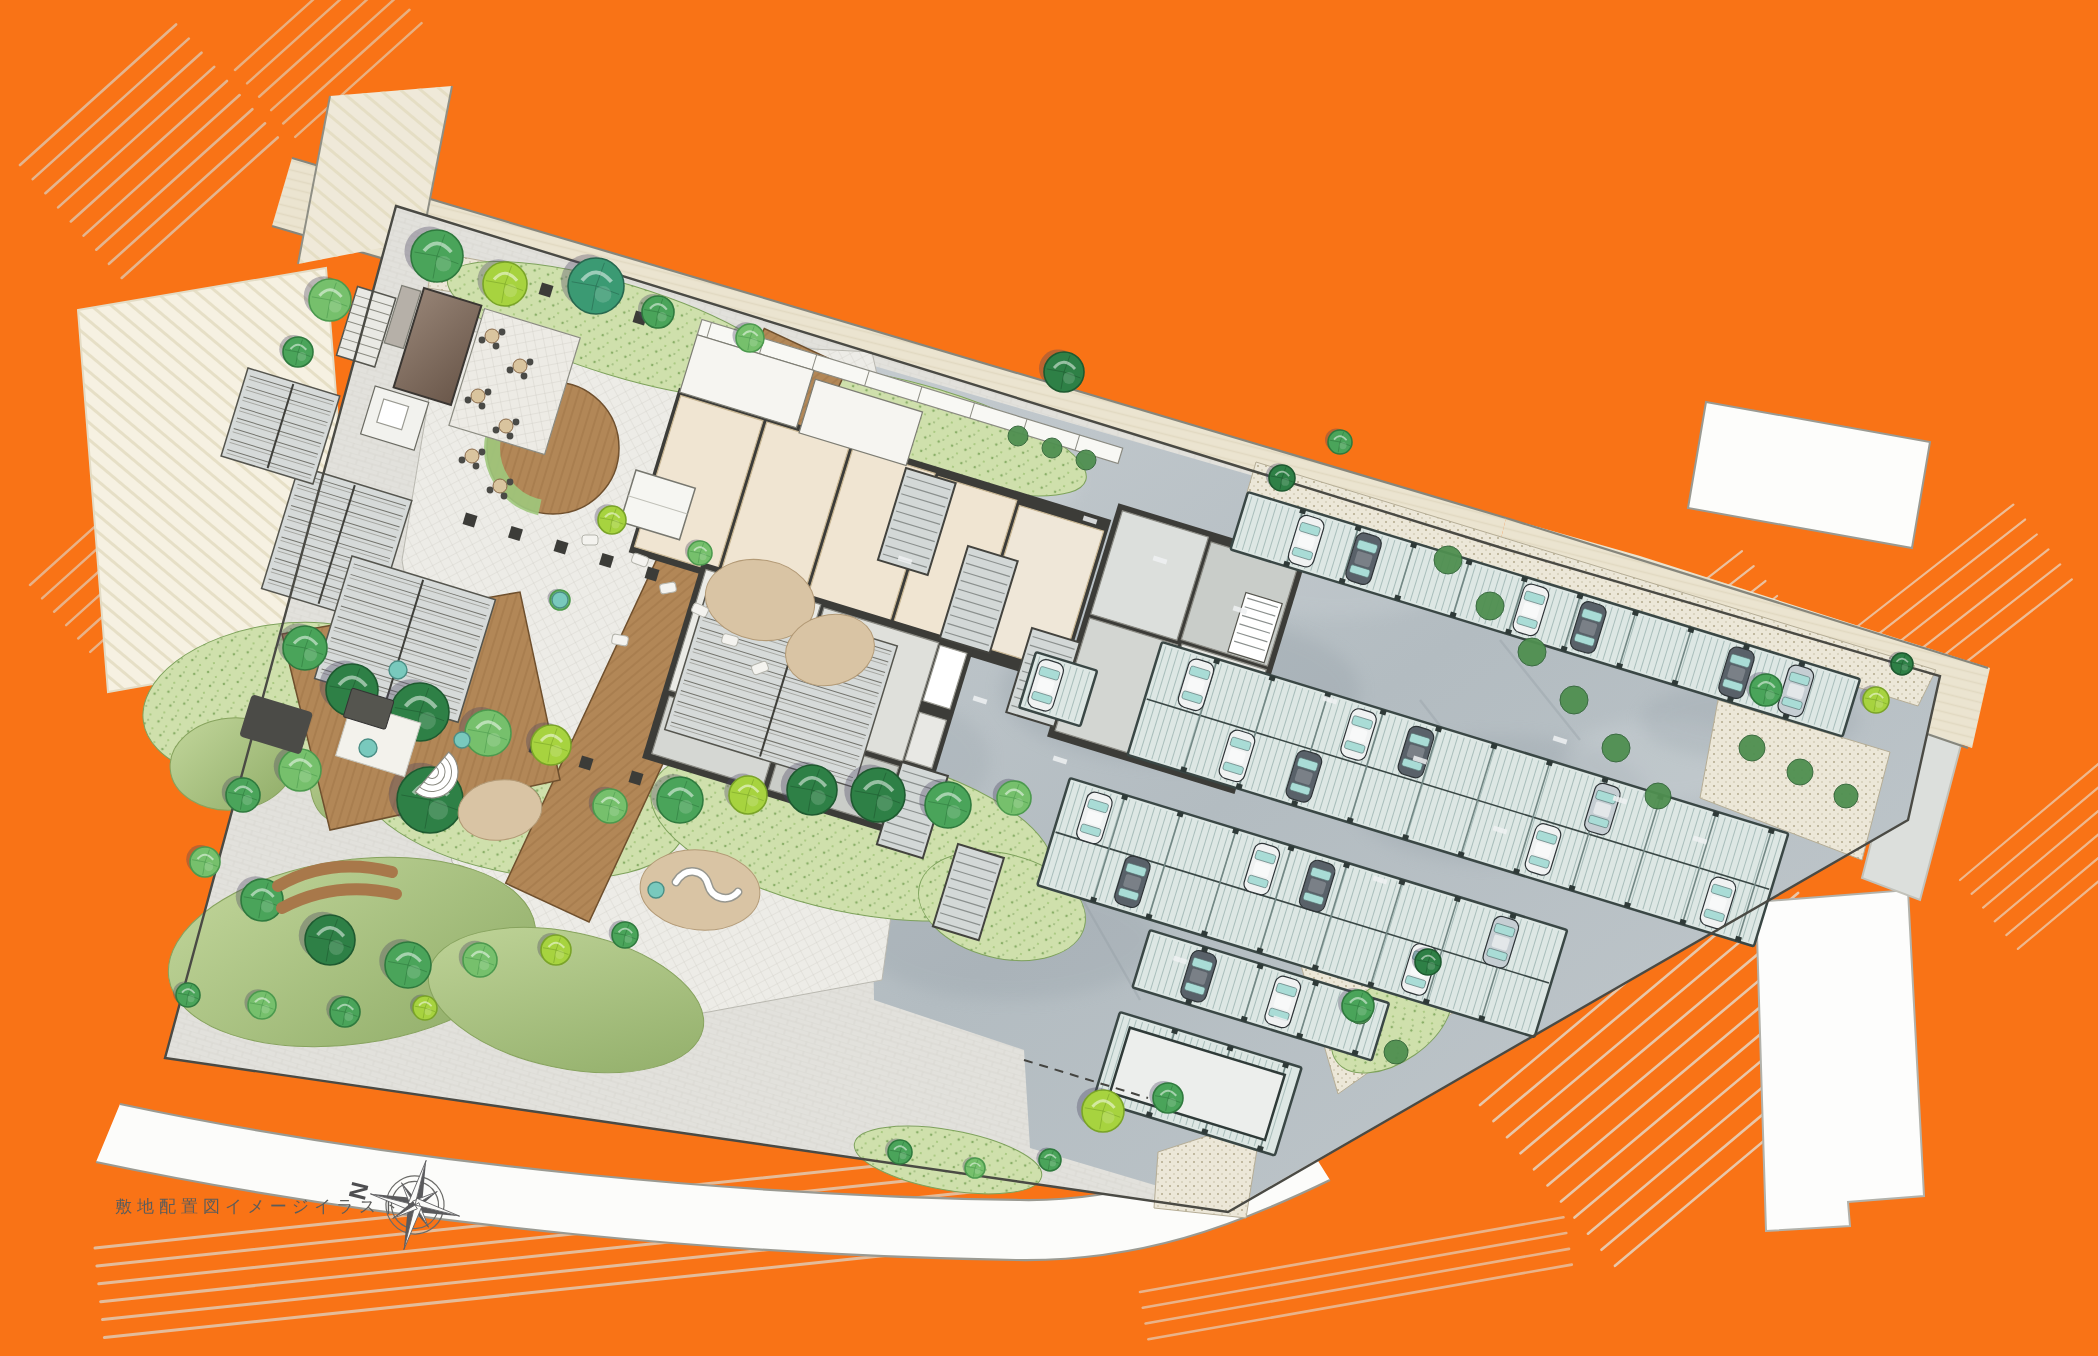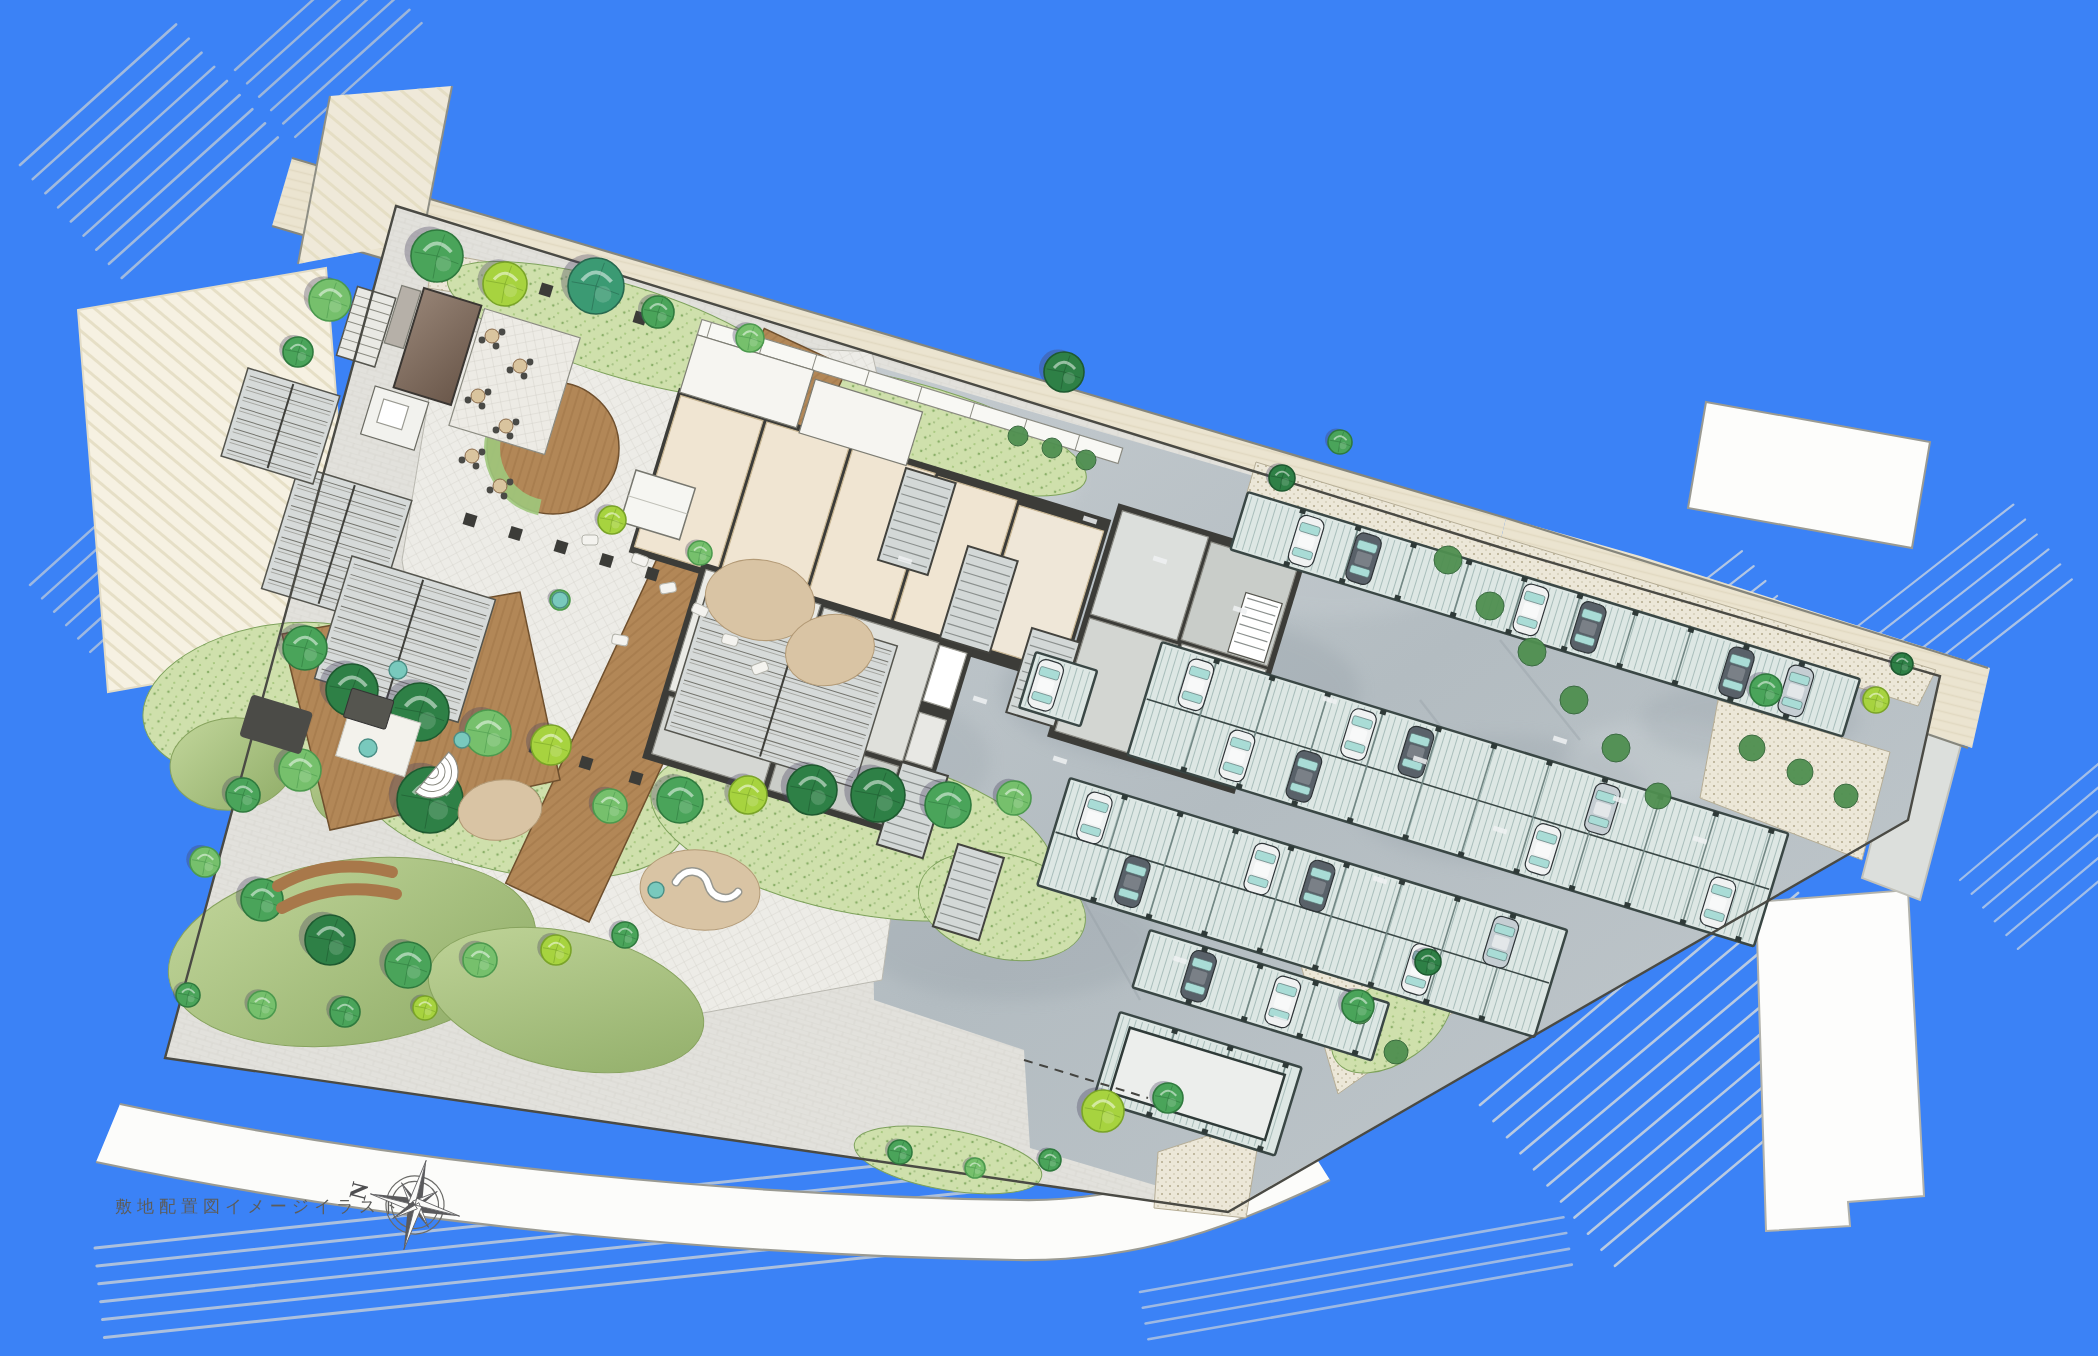--- a/index.html
+++ b/index.html
@@ -1,17 +1,17 @@
 <!DOCTYPE html>
 <html><head>
 <meta charset="utf-8">
 <style>
   html,body{margin:0;padding:0;background:#ffffff;}
-  .stage{position:relative;width:2098px;height:1356px;background:#3b82f6;overflow:hidden;
-         font-family:Liberation Serif, serif;}
+  .stage{position:relative;width:2098px;height:1356px;background:#f97316;overflow:hidden;
+         font-family:Liberation Sans, sans-serif;}
   svg{display:block;}
   .caption{font-size:17px;letter-spacing:5px;fill:#5c5c5a;}
   .compass-n{font-size:24px;font-weight:bold;fill:#4e4e50;}
 </style>
 </head>
 <body>
 
 <div class="stage">
 <svg id="plan" width="2098" height="1356" viewBox="0 0 2098 1356">
   <defs>

